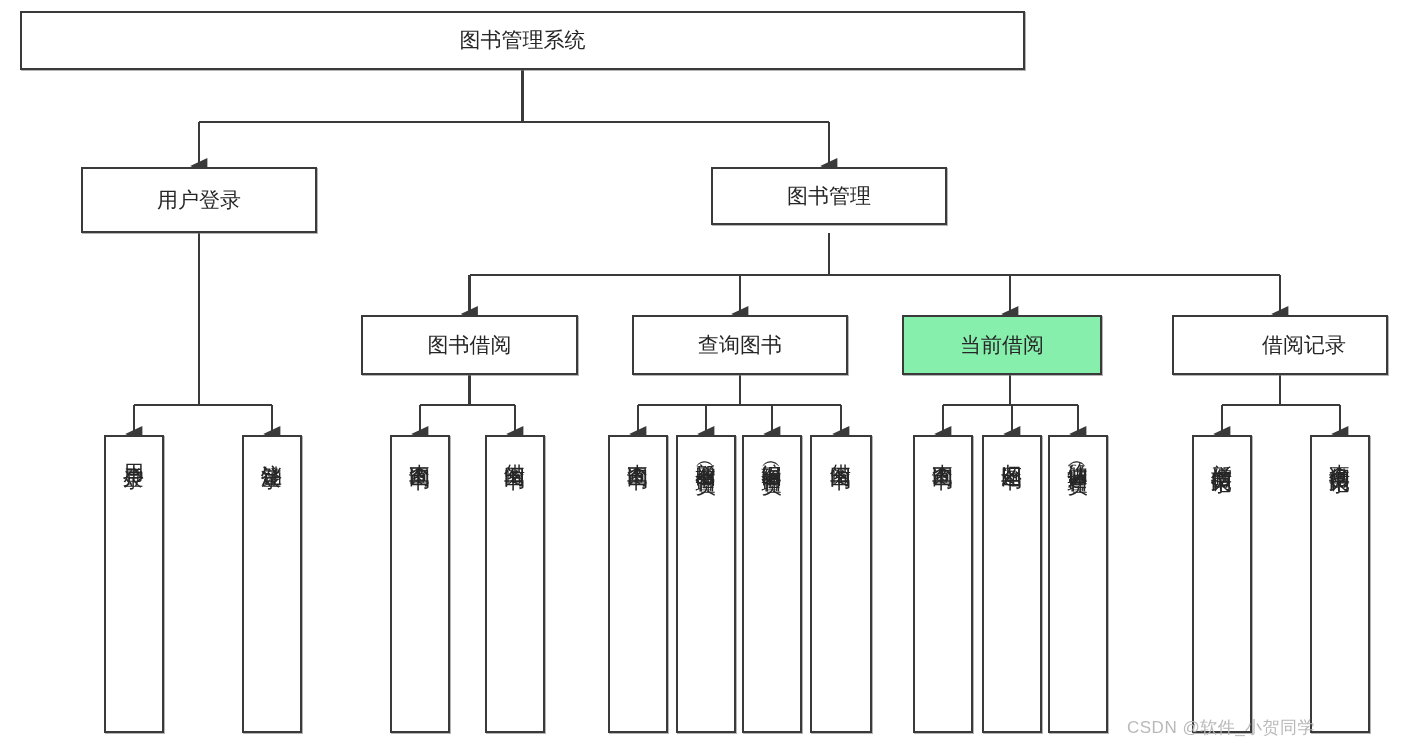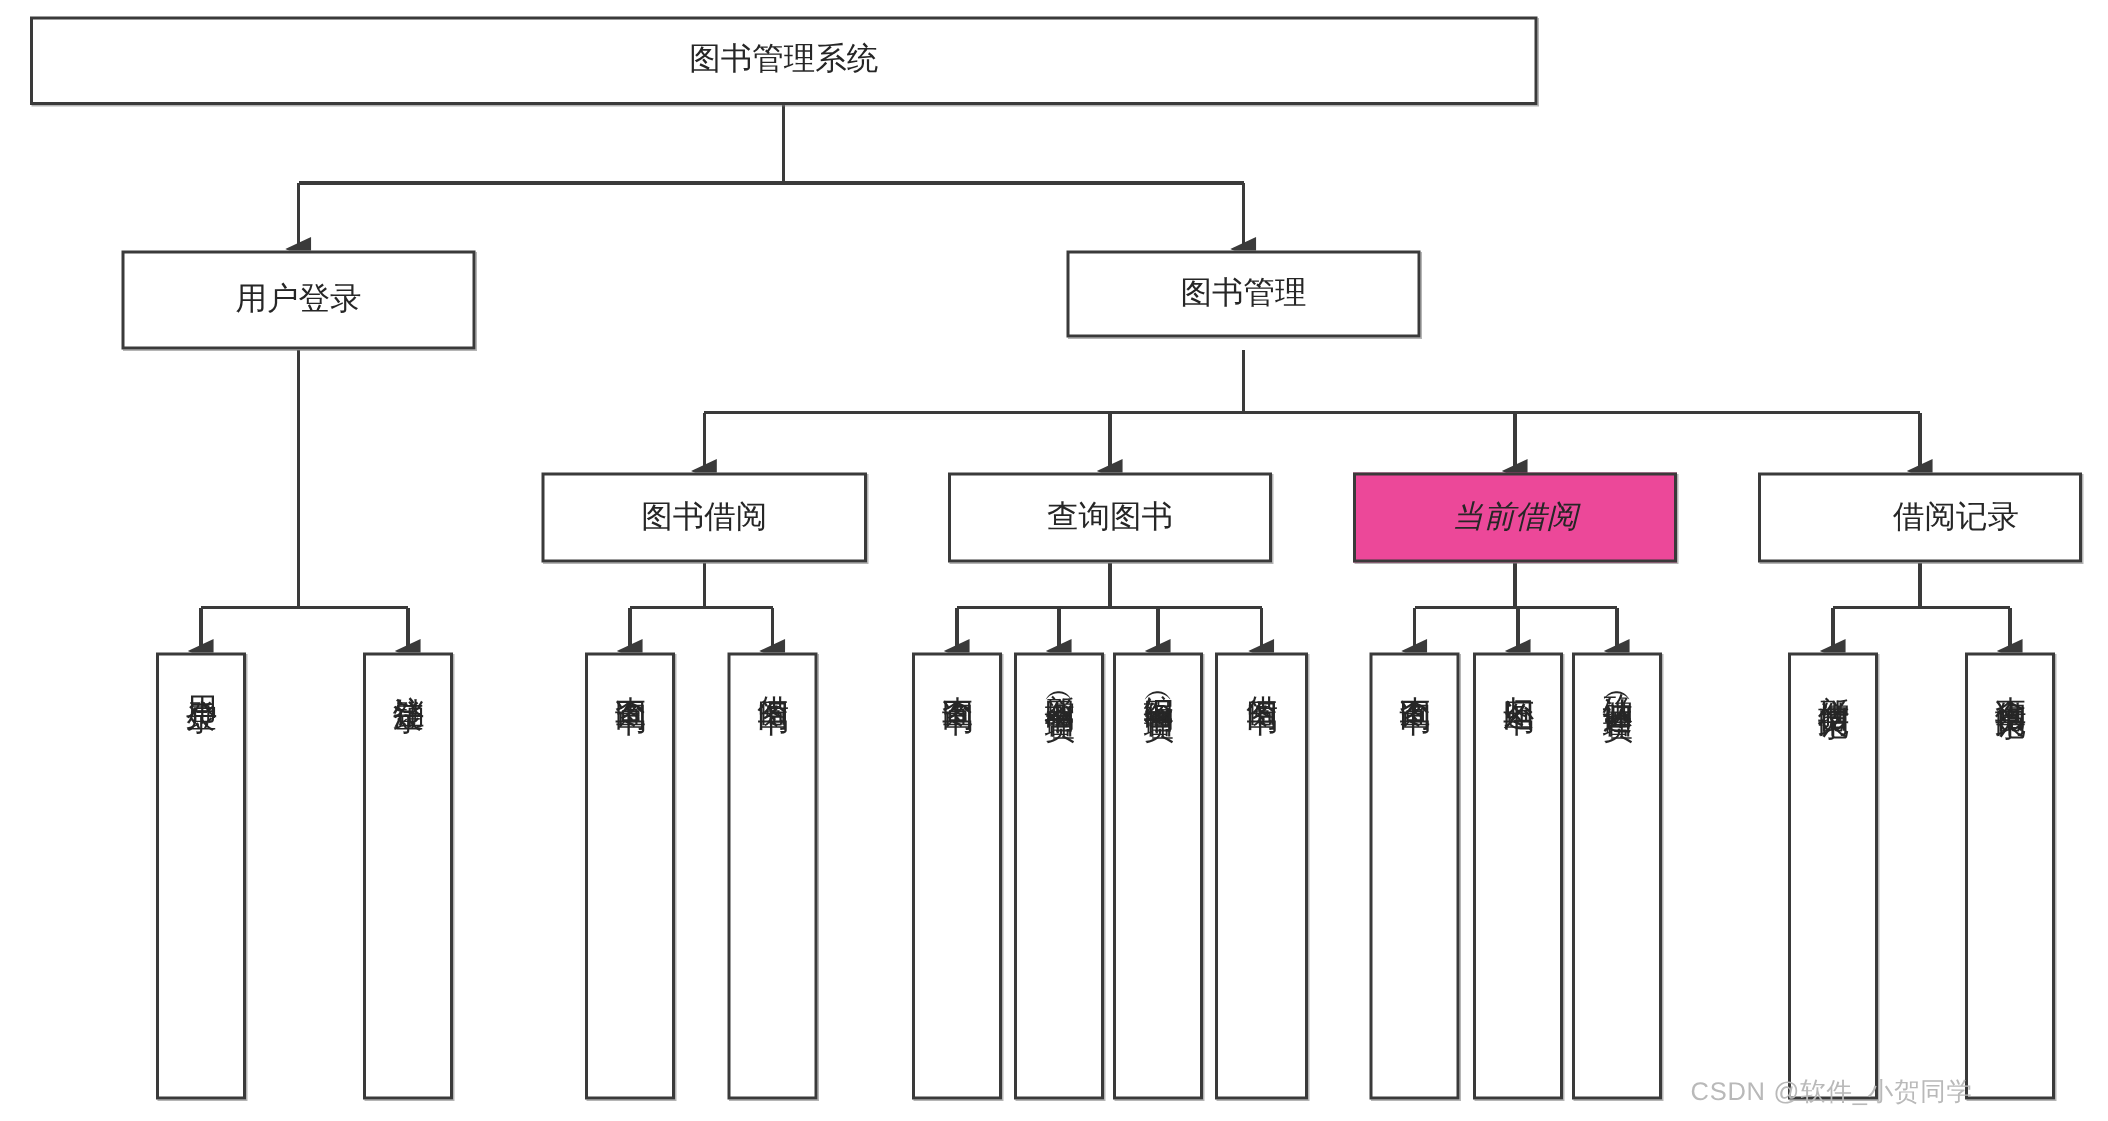--- a/index.html
+++ b/index.html
@@ -124,21 +124,21 @@
       </div>
       <div class="node horiz" style="left: 711px; top: 167px; width: 236px; height: 58px; border-color: rgb(58, 58, 58); background: rgb(255, 255, 255);">
         <span class="label" style="color: rgb(38, 38, 38);">图书管理</span>
       </div>
       <div class="node horiz" style="left: 361px; top: 315px; width: 217px; height: 60px; border-color: rgb(58, 58, 58); background: rgb(255, 255, 255);">
         <span class="label" style="color: rgb(38, 38, 38);">图书借阅</span>
       </div>
       <div class="node horiz" style="left: 632px; top: 315px; width: 216px; height: 60px; border-color: rgb(58, 58, 58); background: rgb(255, 255, 255);">
         <span class="label" style="color: rgb(38, 38, 38);">查询图书</span>
       </div>
-      <div class="node horiz" style="left: 902px; top: 315px; width: 216px; height: 60px; border-color: rgb(58, 58, 58); background: #ec4899; font-style: italic;">
+      <div class="node horiz" style="left: 902px; top: 315px; width: 200px; height: 60px; border-color: rgb(58, 58, 58); background: #86efac;">
         <span class="label" style="color: rgb(38, 38, 38);">当前借阅</span>
       </div>
       <div class="node horiz" style="left: 1172px; top: 315px; width: 216px; height: 60px; border-color: rgb(58, 58, 58); background: rgb(255, 255, 255); padding-left: 48px;">
         <span class="label" style="color: rgb(38, 38, 38);">借阅记录</span>
       </div>
       <div class="node vert" style="left: 104px; top: 435px; width: 60px; height: 298px; border-color: rgb(58, 58, 58); background: rgb(255, 255, 255);">
         <span class="label" style="color: rgb(38, 38, 38);">用户登录</span>
       </div>
       <div class="node vert" style="left: 242px; top: 435px; width: 60px; height: 298px; border-color: rgb(58, 58, 58); background: rgb(255, 255, 255);">
         <span class="label" style="color: rgb(38, 38, 38);">注销登录</span>

